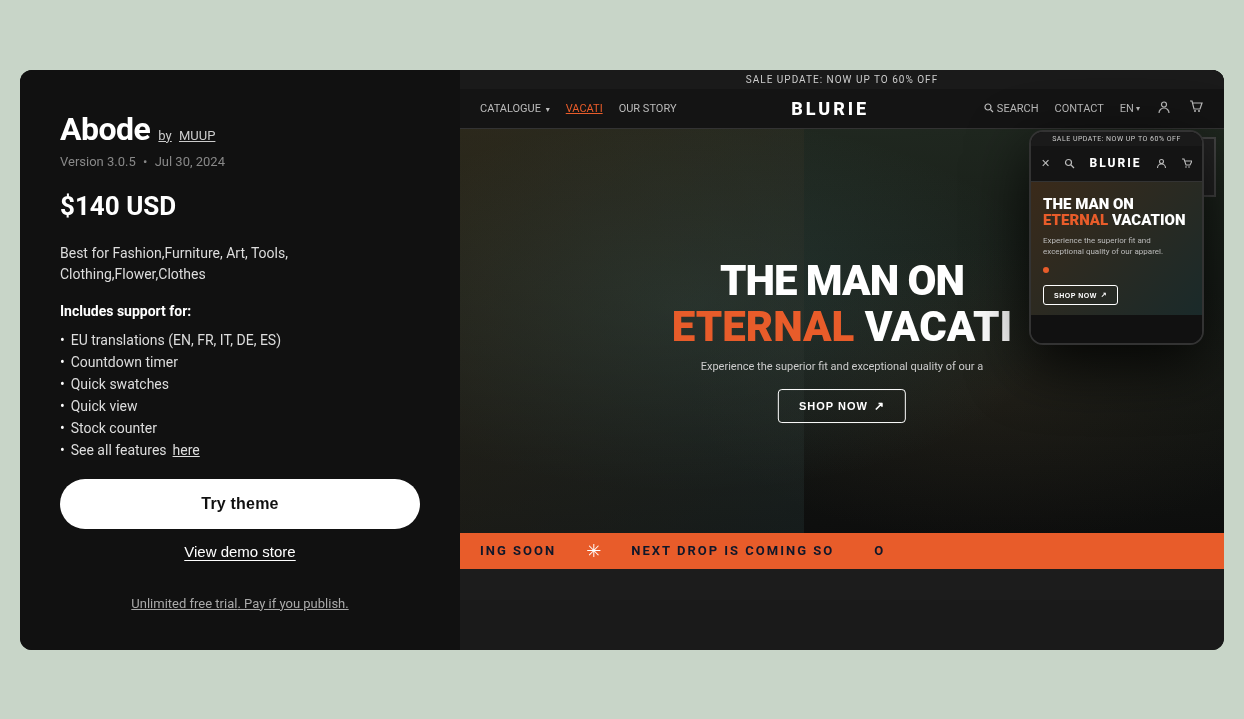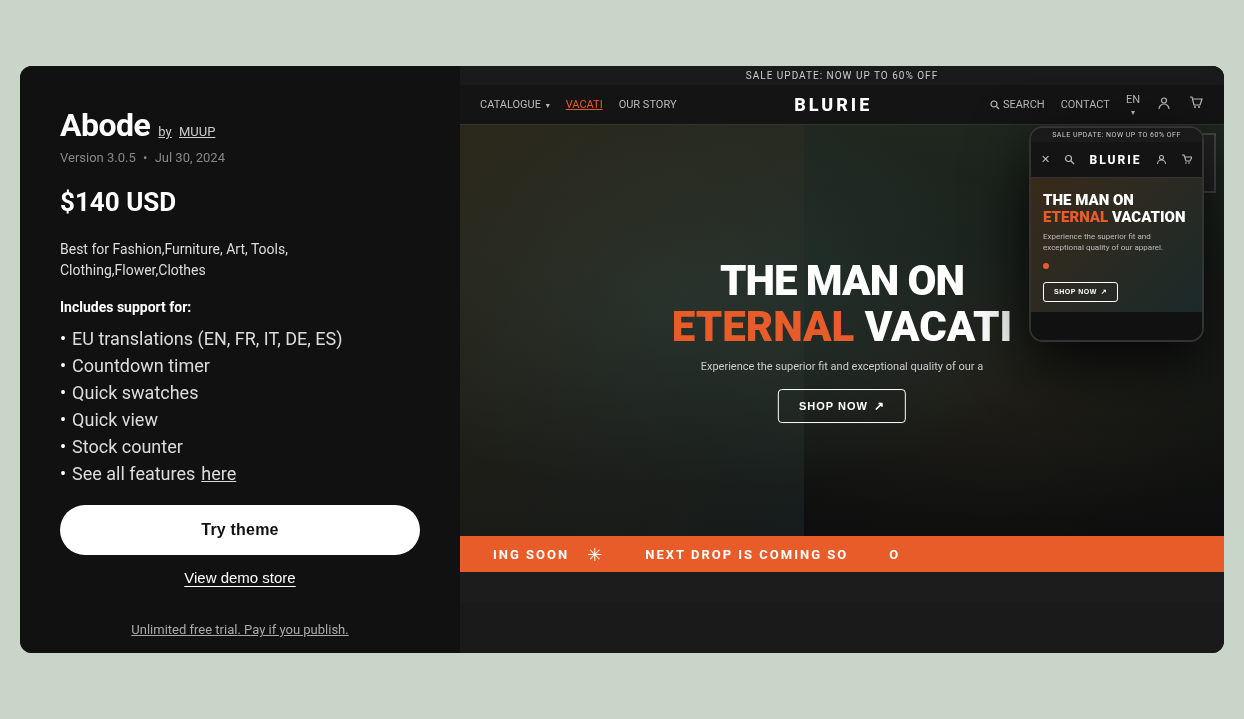--- a/index.html
+++ b/index.html
@@ -76,21 +76,21 @@
       font-weight: 700;
       color: #fff;
       margin-bottom: 10px;
     }
     .features-list {
       list-style: none;
       padding: 0;
       margin-bottom: 18px;
     }
     .features-list li {
-      font-size: 18px;
+      font-size: 14px;
       color: #ddd;
       padding: 3px 0;
       display: flex;
       align-items: center;
       gap: 6px;
     }
     .features-list li::before {
       content: '•';
       color: #fff;
     }
@@ -300,25 +300,24 @@
       right: 0;
       height: 36px;
       background: #e85c2a;
       display: flex;
       align-items: center;
       overflow: hidden;
     }
     .ticker-text {
       font-size: 13px;
       font-weight: 700;
-      color: #ffffff;
+      color: #0f172a;
       letter-spacing: 2px;
       white-space: nowrap;
-      padding: 0 8px;
-      margin-left: 25px;
+      padding: 0 20px;
     }
     .ticker-star {
       color: #fff;
       font-size: 18px;
       margin: 0 10px;
     }
 
     
     .mobile-mock {
       position: absolute;
@@ -470,21 +469,21 @@
             <div class="store-nav-center">BLURIE</div>
             <div class="store-nav-right">
               <span style="display:flex;align-items:center;gap:3px;">
                 <svg width="10" height="10" viewBox="0 0 10 10" fill="#bbb">
                     <circle cx="4" cy="4" r="3" fill="none" stroke="#bbb" stroke-width="1.2"></circle>
                     <line x1="6.5" y1="6.5" x2="9" y2="9" stroke="#bbb" stroke-width="1.2"></line>
                   </svg>
                 <span>SEARCH</span>
               </span>
               <span>CONTACT</span>
-              <span style="display:flex;align-items:center;gap:2px;flex-direction:column;">
+              <span style="display:flex;align-items:center;gap:2px;">
                 <span>EN</span>
                 <span style="font-size:8px;">▾</span>
               </span>
               <span>
                 <svg width="16" height="16" viewBox="0 0 16 16" fill="none">
                     <circle cx="8" cy="5.5" r="2.5" stroke="#bbb" stroke-width="1.2"></circle>
                     <path d="M3 14c0-2.76 2.24-5 5-5s5 2.24 5 5" stroke="#bbb" stroke-width="1.2" fill="none"></path>
                   </svg>
               </span>
               <span>

